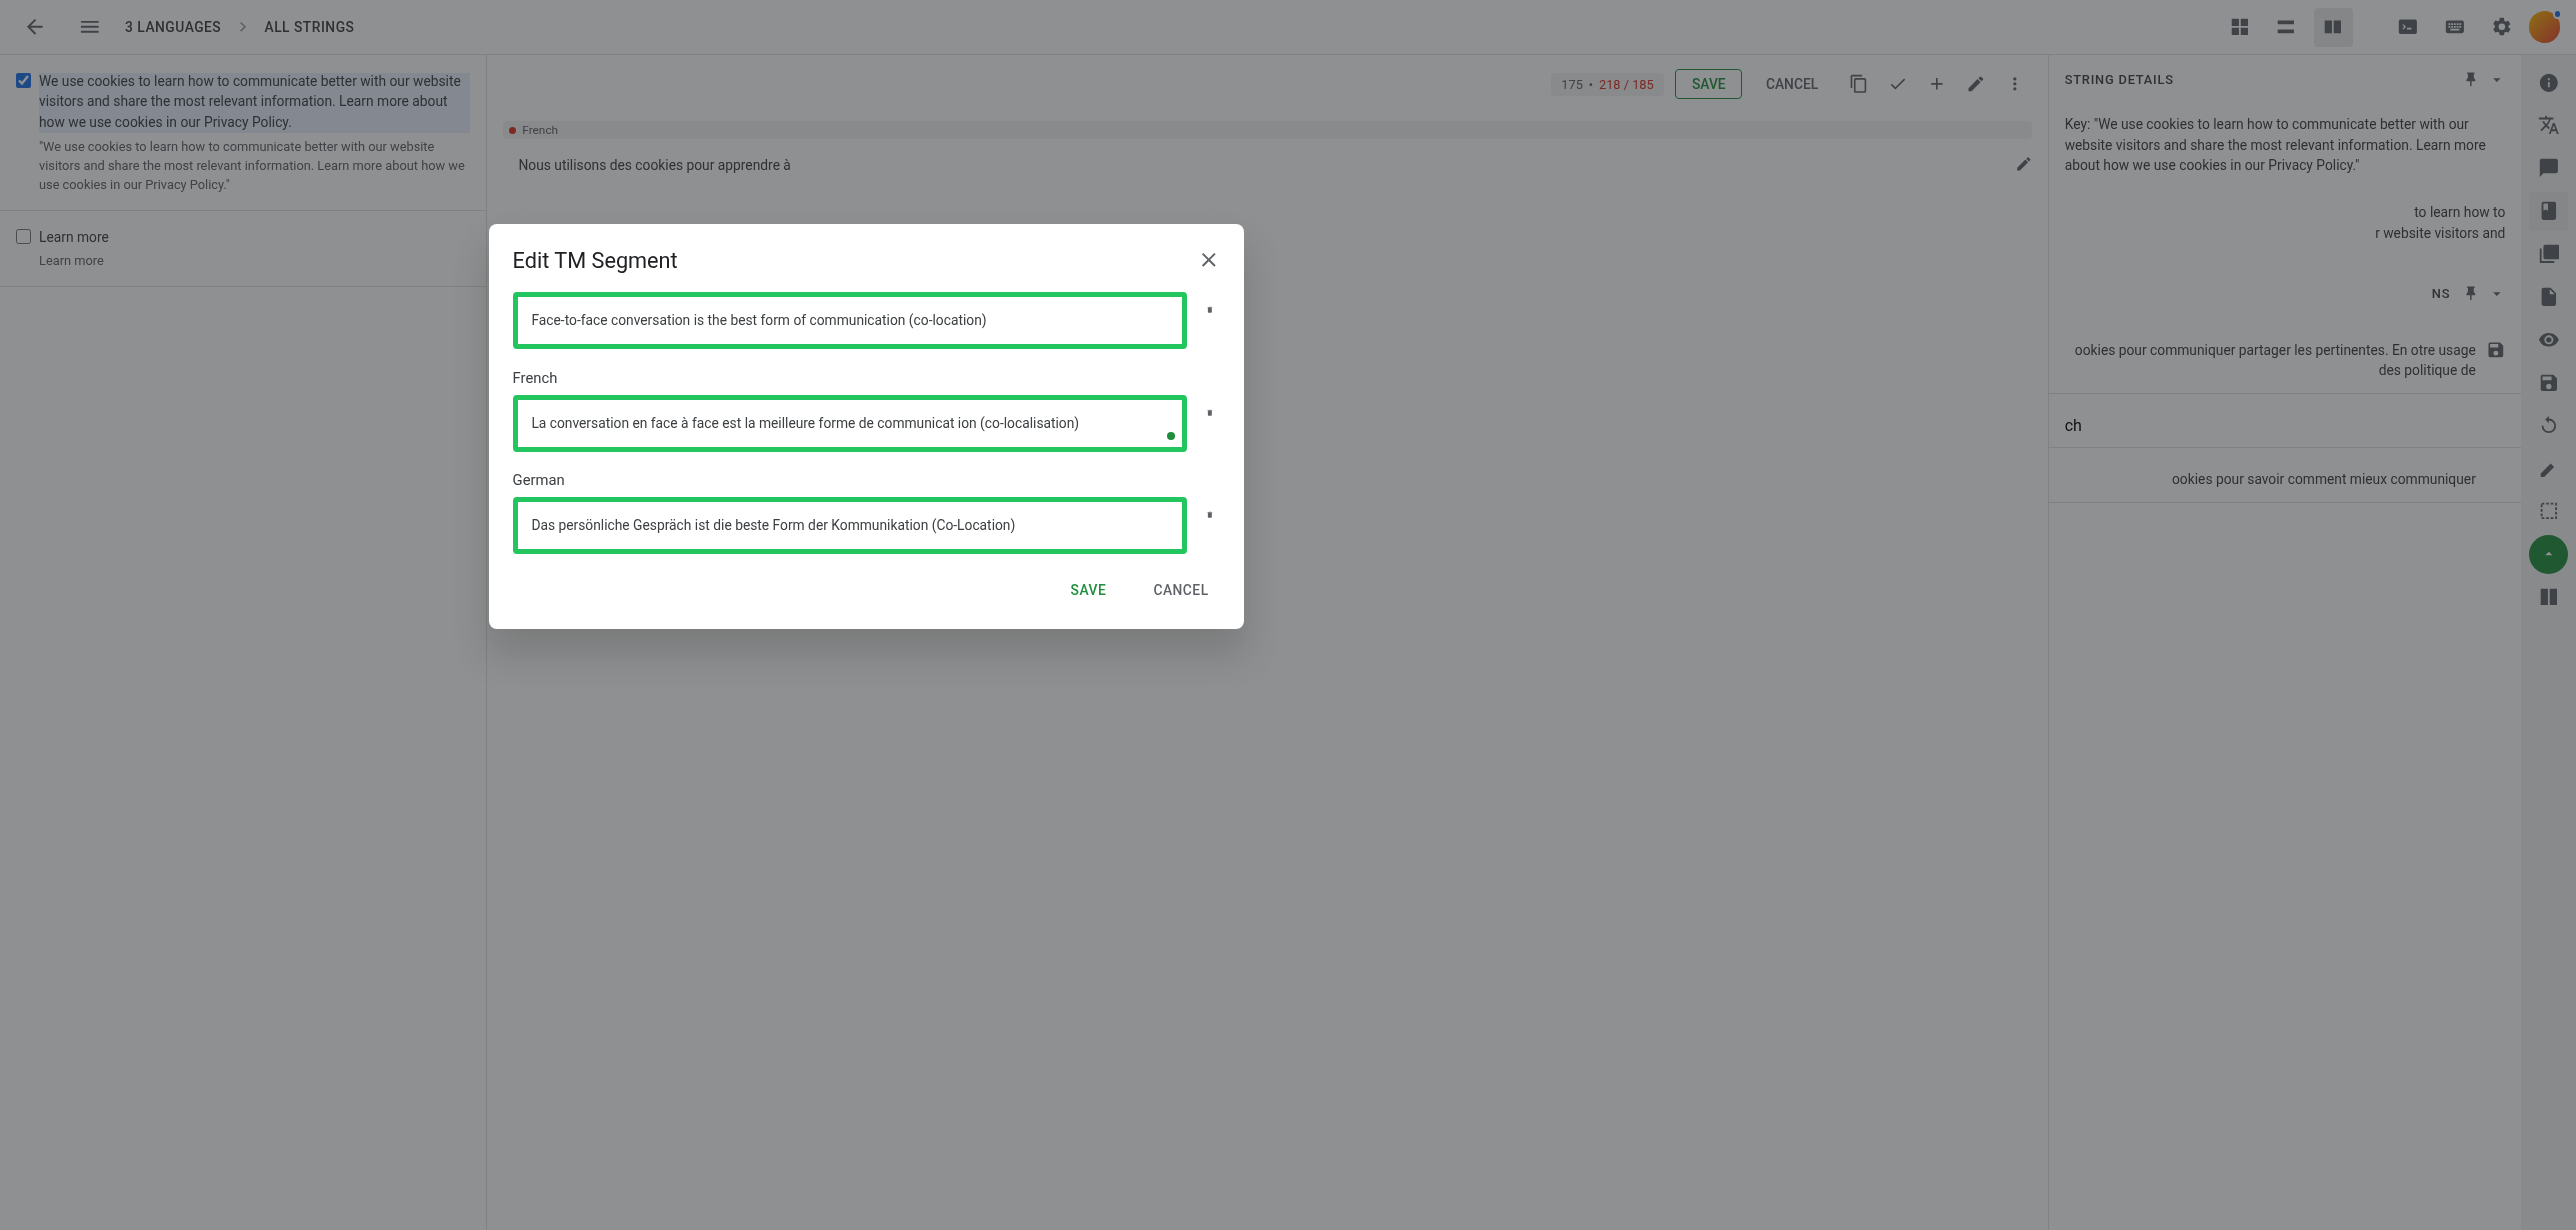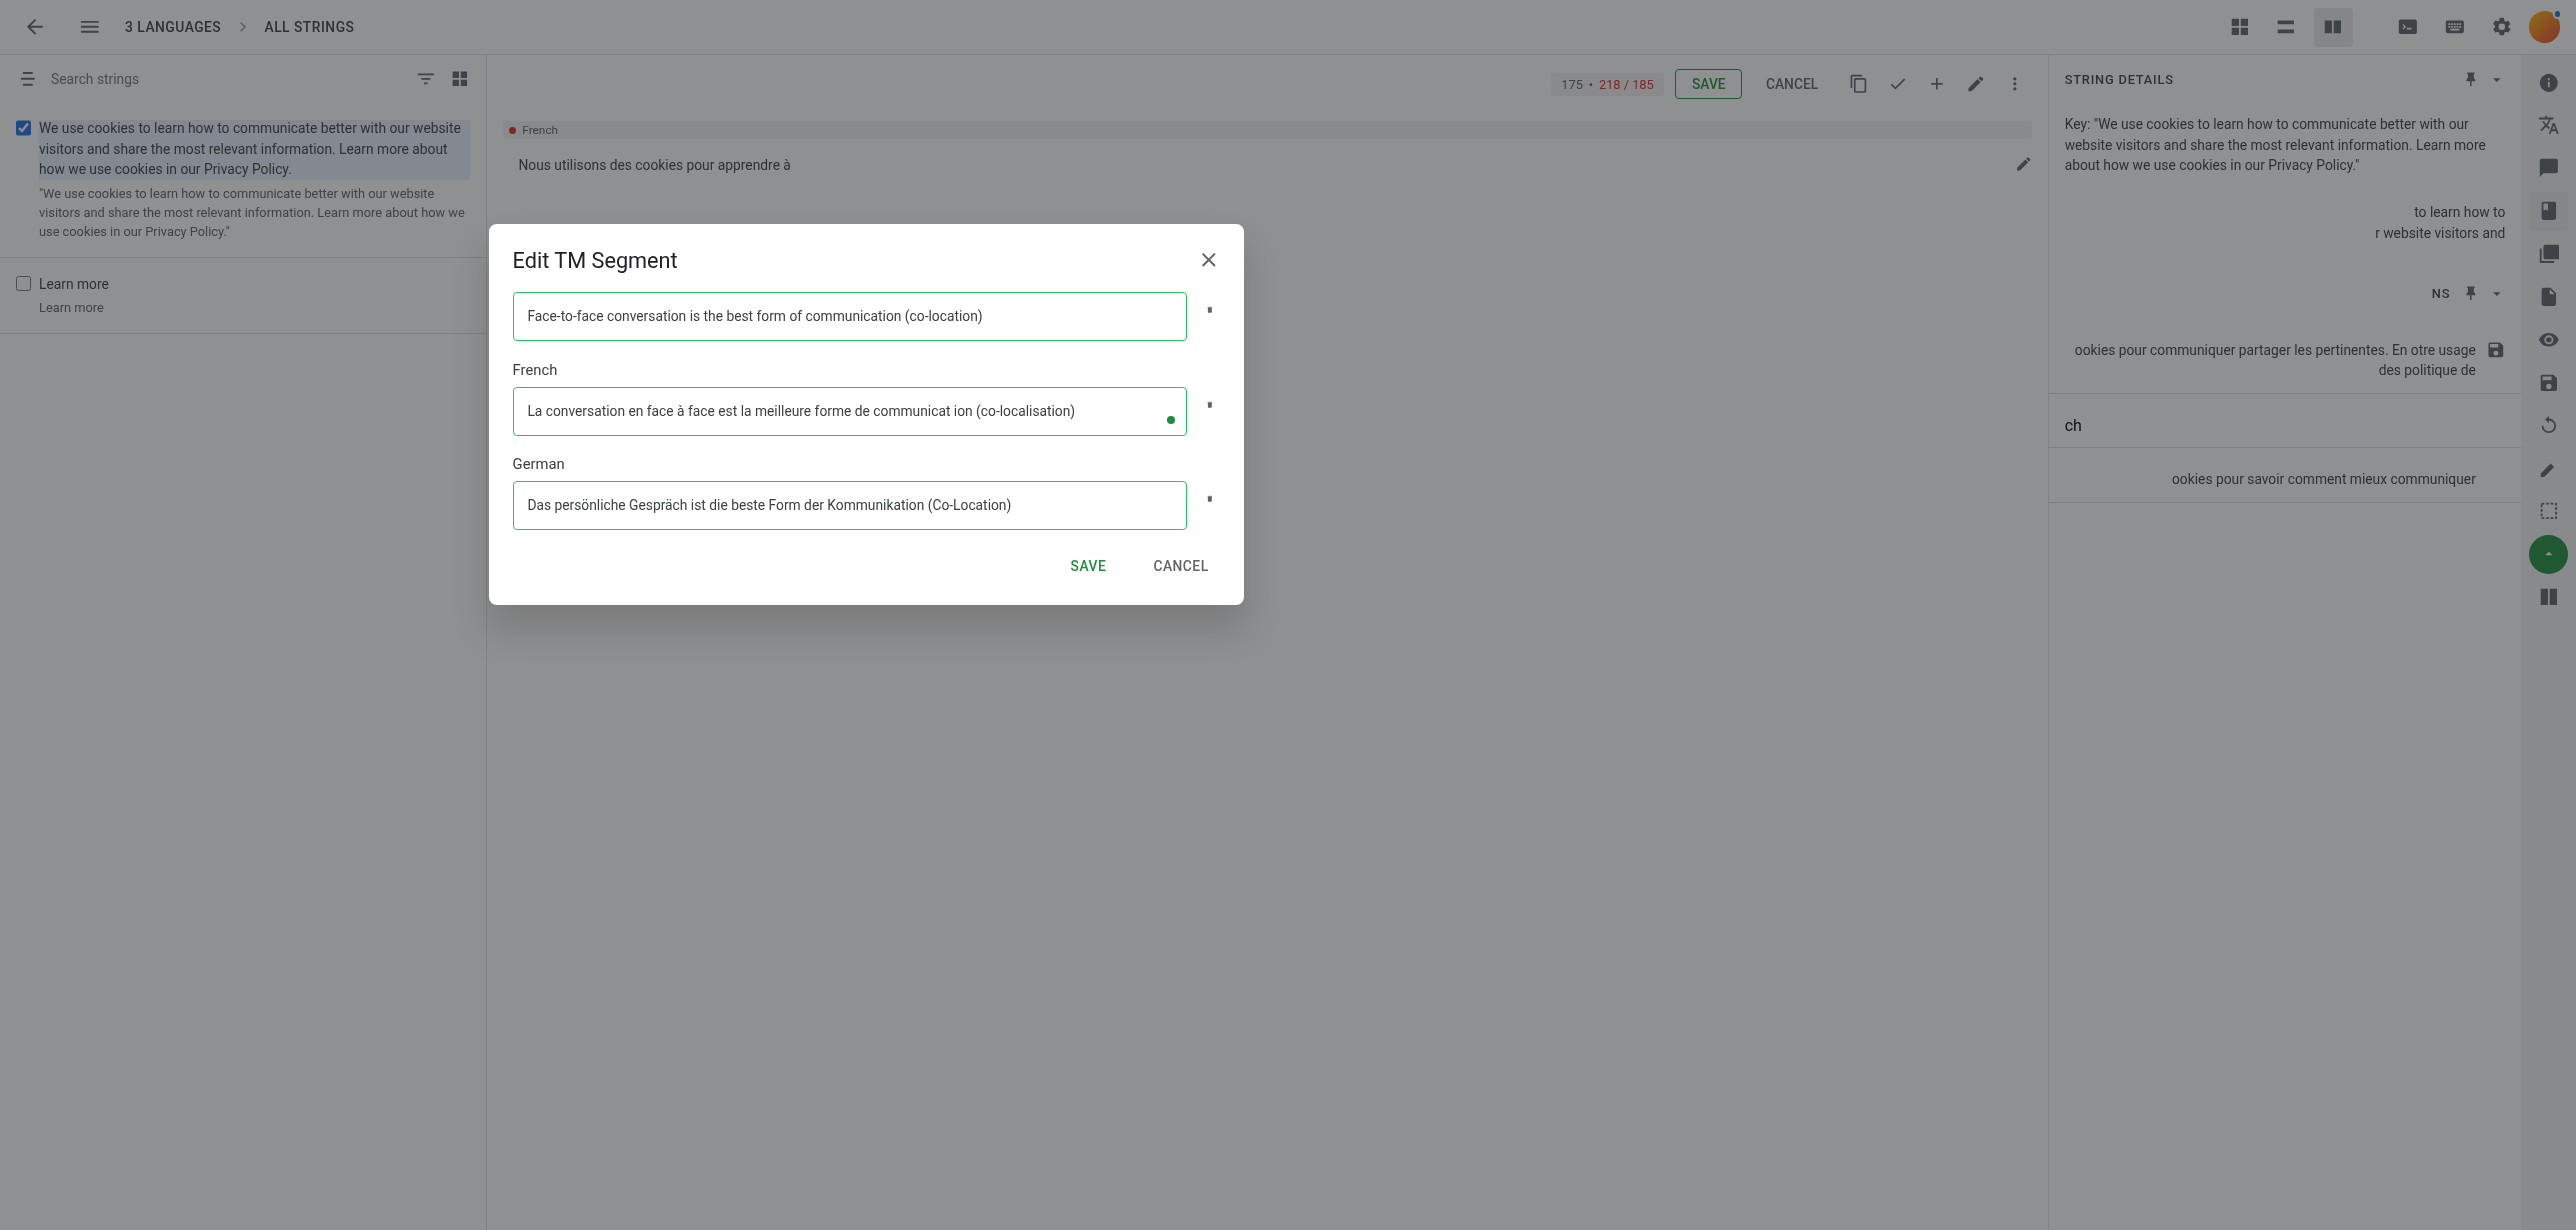--- a/index.html
+++ b/index.html
@@ -347,21 +347,21 @@
       color: #3c4043;
       margin-bottom: 7.9px;
     }
     .field-row {
       display: flex;
       align-items: flex-start;
       gap: 11.8px;
     }
     .field-input {
       flex: 1;
-      border: 1px solid #22c55e;
+      border: 5px solid #22c55e;
       border-radius: 3.9px;
       padding: 13.8px;
       font-size: 13.8px;
       color: #3c4043;
       font-family: inherit;
       resize: none;
       line-height: 1.4;
       position: relative;
     }
     .field-input-wrap {
@@ -471,34 +471,20 @@
       </div>
     <div class="avatar">
       <div class="avatar-dot"></div>
     </div>
   </div>
 </div>
 
 <div class="main">
 
   <div class="left-panel">
-    <div class="search-bar">
-      <svg class="collapse-all" viewBox="0 0 24 24" fill="currentColor">
-          <path d="M19 13H5v-2h14v2zm-2-6H7V5h10v2zm0 12H7v-2h10v2z"></path>
-        </svg>
-      <input class="search-input" placeholder="Search strings" style="">
-      <div class="search-actions">
-        <svg width="21.7" height="21.7" viewBox="0 0 24 24" fill="currentColor">
-            <path d="M3 6h18v2H3V6zm4 5h10v2H7v-2zm3 5h4v2h-4v-2z"></path>
-          </svg>
-        <svg width="21.7" height="21.7" viewBox="0 0 24 24" fill="currentColor">
-            <path d="M4 4h7v7H4V4zm9 0h7v7h-7V4zM4 13h7v7H4v-7zm9 0h7v7h-7v-7z"></path>
-          </svg>
-      </div>
-    </div>
     <div class="string-item selected">
       <input type="checkbox" class="string-checkbox" checked="" style="">
       <div class="string-source highlighted">We use cookies to learn how to communicate better with our website visitors and share the most relevant information. Learn more about how we use cookies in our Privacy Policy.</div>
       <div class="string-quote">"We use cookies to learn how to communicate better with our website visitors and share the most relevant information. Learn more about how we use cookies in our Privacy Policy."</div>
     </div>
     <div class="string-item">
       <input type="checkbox" class="string-checkbox" style="">
       <div class="string-source">Learn more</div>
       <div class="string-quote">Learn more</div>
     </div>

